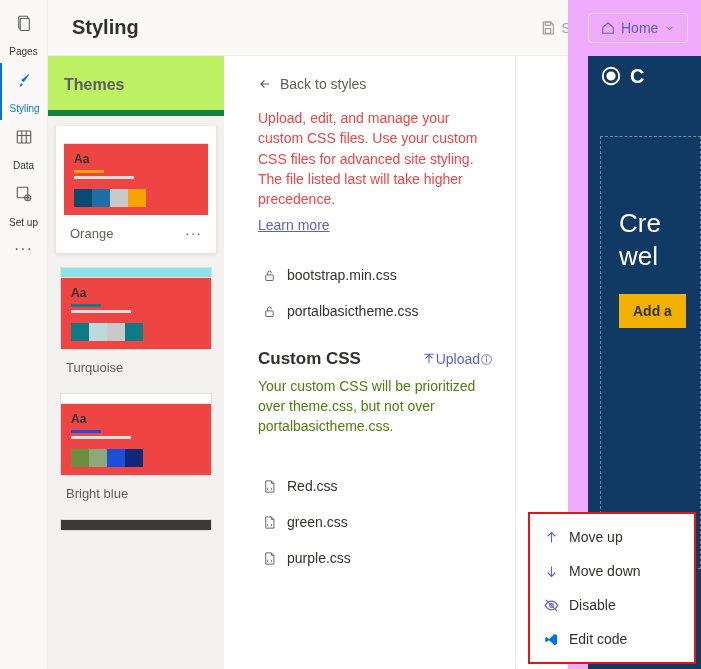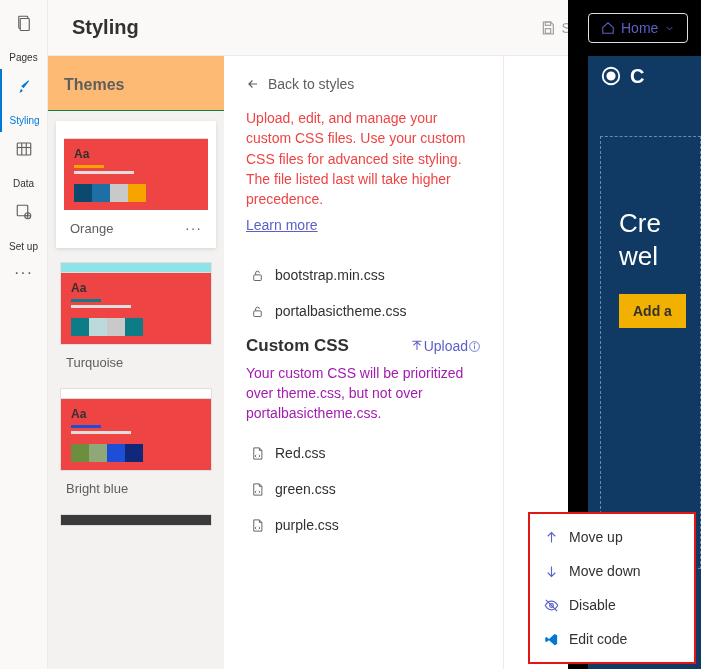--- a/index.html
+++ b/index.html
@@ -1,57 +1,57 @@
 <!DOCTYPE html>
 <html><head>
 <meta charset="utf-8">
 <style>
 * { box-sizing: border-box; margin: 0; padding: 0; }
 body { font-family: "Segoe UI", -apple-system, sans-serif; font-size: 14px; color: #323130; width: 701px; height: 669px; overflow: hidden; background: #fff; position: relative; }
 .leftnav { position: absolute; left: 0; top: 0; width: 48px; height: 100%; background: #faf9f8; border-right: 1px solid #edebe9; display: flex; flex-direction: column; align-items: center; padding-top: 6px; }
-.leftnav-item { width: 48px; display: flex; flex-direction: column; align-items: center; padding: 8px 0 6px; cursor: pointer; gap: 20px; }
+.leftnav-item { width: 48px; display: flex; flex-direction: column; align-items: center; padding: 8px 0 6px; cursor: pointer; gap: 14px; }
 .leftnav-item.active { color: #0078d4; border-left: 2px solid #0078d4; }
 .leftnav-item .lbl { font-size: 10px; }
 .nav-more { font-size: 16px; letter-spacing: 1px; color: #605e5c; margin-top: 6px; }
 
 .header { position: absolute; left: 48px; top: 0; right: 0; height: 56px; background: #faf9f8; border-bottom: 1px solid #edebe9; display: flex; align-items: center; padding: 0 24px; }
 .header h1 { font-size: 20px; font-weight: 600; flex: 1; }
 .hbtn { display: flex; align-items: center; gap: 6px; padding: 6px 12px; color: #a19f9d; font-size: 14px; cursor: pointer; }
 .hbtn.enabled { color: #323130; }
 
 .themes-col { position: absolute; left: 48px; top: 56px; width: 176px; bottom: 0; background: #f3f2f1; overflow: hidden; }
-.themes-col h2 { font-size: 16px; font-weight: 600; padding: 20px 16px 16px; color: #605e5c; background: #fdba74; border-bottom: 1px solid #15803d; }
+.themes-col h2 { font-size: 16px; font-weight: 600; padding: 20px 16px 16px; color: #605e5c; background: #bef264; border-bottom: 6px solid #15803d; }
 .theme-card { margin: 14px 12px 6px; }
 .theme-card.sel { background: #fff; box-shadow: 0 1px 4px rgba(0,0,0,0.12); padding: 8px; margin: 10px 8px 0; }
 .theme-preview { background: #ef4444; border: 1px solid #e1dfdd; }
 .theme-card.sel .theme-preview { border: none; }
 .tp-top { height: 10px; }
 .tp-body { padding: 8px 10px 8px; }
 .tp-aa { font-size: 12px; font-weight: 600; margin-bottom: 4px; }
 .tp-lines { display: flex; flex-direction: column; gap: 3px; margin-bottom: 10px; }
 .tp-line { height: 3px; background: #e1dfdd; }
 .tp-line.accent { width: 30px; }
 .tp-line.gray { width: 60px; }
 .tp-swatches { display: flex; gap: 0; }
 .tp-sw { width: 18px; height: 18px; }
 .theme-label-row { display: flex; align-items: center; padding: 10px 6px 4px; }
 .theme-label-row .nm { flex: 1; font-size: 13px; color: #605e5c; }
 .theme-label-row .more { color: #605e5c; letter-spacing: 1px; }
 
-.main-col { position: absolute; left: 224px; top: 56px; width: 280px; bottom: 0; padding: 20px 22px; overflow: hidden; border-right: 1px solid #edebe9; }
+.main-col { position: absolute; left: 236px; top: 56px; width: 280px; bottom: 0; padding: 20px 22px; overflow: hidden; border-right: 1px solid #edebe9; }
 .backlink { display: flex; align-items: center; gap: 8px; color: #605e5c; margin-bottom: 16px; cursor: pointer; }
 .desc { color: #ef4444; line-height: 1.45; margin-bottom: 8px; }
 .learn { color: #5b5fc7; text-decoration: underline; cursor: pointer; display: inline-block; margin-bottom: 24px; }
 .file-row { display: flex; align-items: flex-end; gap: 10px; padding: 10px 4px; color: #323130; font-size: 14px; }
-.section-head { display: flex; align-items: center; margin-top: 7px; margin-bottom: 8px; }
+.section-head { display: flex; align-items: center; margin-top: 20px; margin-bottom: 8px; }
 .section-head h3 { font-size: 17px; font-weight: 600; flex: 1; }
 .upload { color: #5b5fc7; display: flex; align-items: center; cursor: pointer; }
-.sub { color: #a21caf; line-height: 1.4; margin-bottom: 12px; }
-
-.preview-pane { position: absolute; left: 568px; top: 0; right: 0; bottom: 0; background: #000000; }
+.sub { color: #4d7c0f; line-height: 1.4; margin-bottom: 32px; }
+
+.preview-pane { position: absolute; left: 568px; top: 0; right: 0; bottom: 0; background: #f0abfc; }
 .pv-top { height: 56px; display: flex; align-items: center; padding: 0 20px; gap:6px;}
 .home-pill { display: inline-flex; align-items: center; gap: 6px; border: 1px solid #e1dfdd; border-radius: 4px; padding: 6px 12px; color: #5b5fc7; cursor: pointer; }
 .pv-hero { position: absolute; left: 20px; top: 56px; right: 0; bottom: 0; background: #103a63; }
 .pv-brand { height: 40px; display: flex; align-items: center; gap: 8px; padding-left: 12px; color: #fff; font-size: 20px; font-weight: 600; }
 .pv-dashed { position: absolute; left: 12px; top: 80px; right: 0; bottom: 100px; border: 1px dashed #6b8bab; padding: 70px 0 0 18px; }
 .pv-h { color: #fff; font-size: 26px; font-weight: 400; line-height: 1.25; }
 .pv-btn { margin-top: 22px; background: #f2b100; color: #323130; font-weight: 600; padding: 9px 14px; display: inline-block; }
 
 .ctx { position: absolute; right: 5px; bottom: 5px; width: 168px; background: #fff; border: 2px solid #e31616; padding: 6px 0; }
 .ctx-item { display: flex; align-items: center; gap: 10px; padding: 9px 14px; font-size: 14px; cursor: pointer; }

